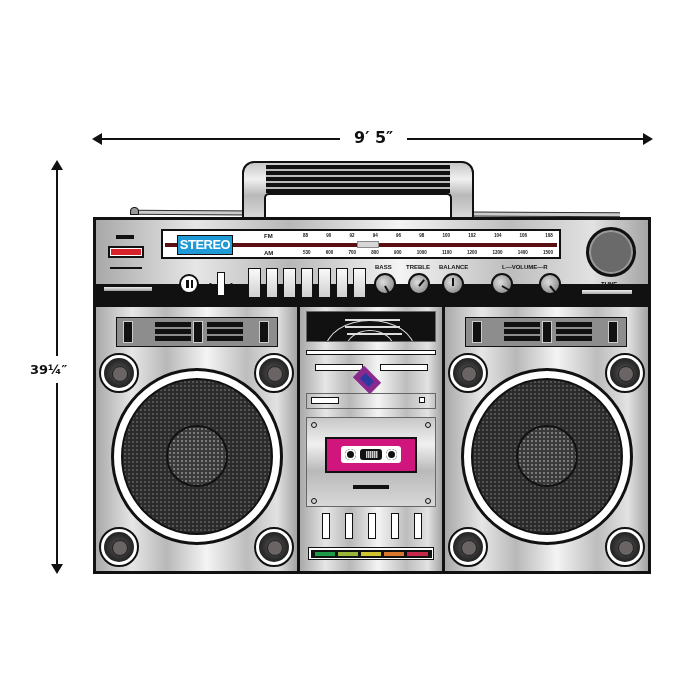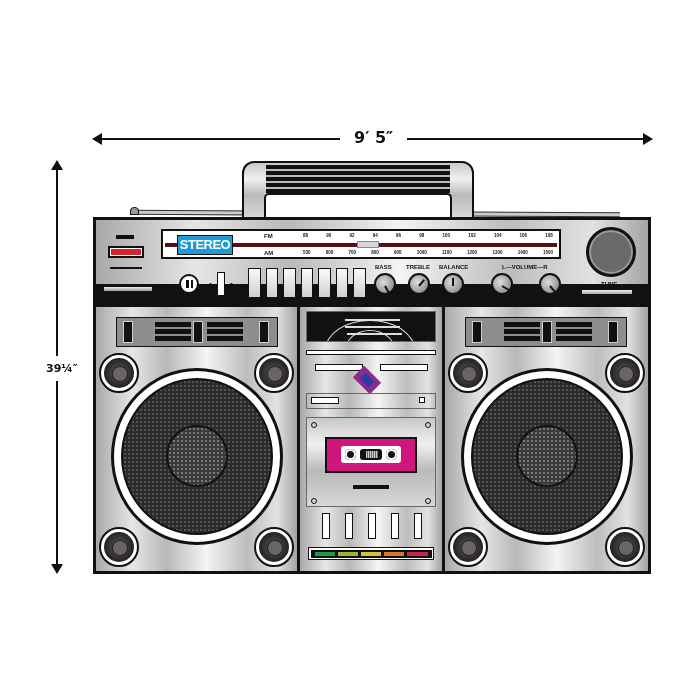--- a/index.html
+++ b/index.html
@@ -29,21 +29,21 @@
   <div class="dim-line" style="left:98px;top:138px;width:550px;height:2px;"></div>
   <div class="abs" style="left:92px;top:133px;width:0;height:0;border-top:6px solid transparent;border-bottom:6px solid transparent;border-right:10px solid #111;"></div>
   <div class="abs" style="left:643px;top:133px;width:0;height:0;border-top:6px solid transparent;border-bottom:6px solid transparent;border-left:10px solid #111;"></div>
   <div class="dim-label" style="left:340px;top:128px;padding:0 14px;font-size:16px;">9′ 5″</div>
 </div>
 
 <div>
   <div class="dim-line" style="left:56px;top:168px;width:2px;height:398px;"></div>
   <div class="abs" style="left:51px;top:160px;width:0;height:0;border-left:6px solid transparent;border-right:6px solid transparent;border-bottom:10px solid #111;"></div>
   <div class="abs" style="left:51px;top:564px;width:0;height:0;border-left:6px solid transparent;border-right:6px solid transparent;border-top:10px solid #111;"></div>
-  <div class="dim-label" style="left:42px;top:356px;padding:6px 4px;font-size:11px;">39¼″</div>
+  <div class="dim-label" style="left:26px;top:356px;padding:6px 4px;font-size:13px;">39¼″</div>
 </div>
 
 <div>
 
   <div class="abs" style="left:130px;top:211px;width:490px;height:3px;background:#ccc;border-top:1px solid #333;border-bottom:1px solid #333;transform:rotate(0.3deg);"></div>
   <div class="abs" style="left:130px;top:207px;width:9px;height:8px;border-radius:4px 4px 0 0;background:#999;border:1.5px solid #111;box-sizing:border-box;"></div>
 
   <div class="abs metal-v bord" style="left:242px;top:161px;width:232px;height:58px;border-radius:12px 12px 0 0;">
     <div class="abs" style="left:22px;top:2px;width:184px;height:28px;background:repeating-linear-gradient(180deg,#111 0px,#111 4px,#bbb 4px,#bbb 6px);"></div>
     <div class="abs" style="left:20px;top:30px;width:188px;height:26px;background:#fff;border:2px solid #111;border-bottom:none;border-radius:5px 5px 0 0;box-sizing:border-box;"></div>

